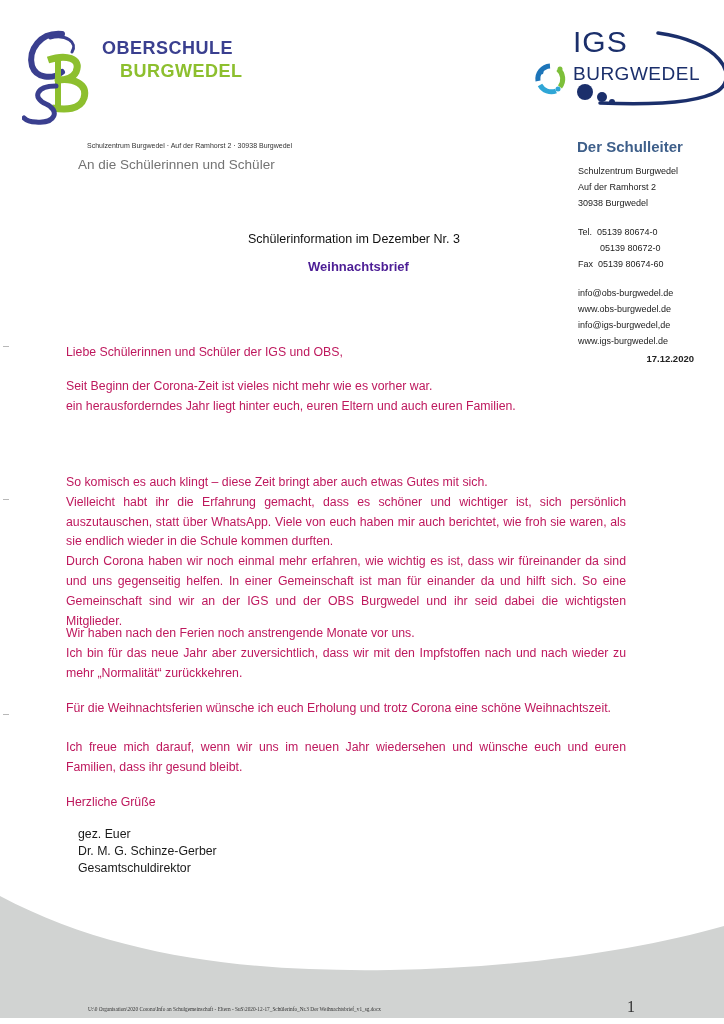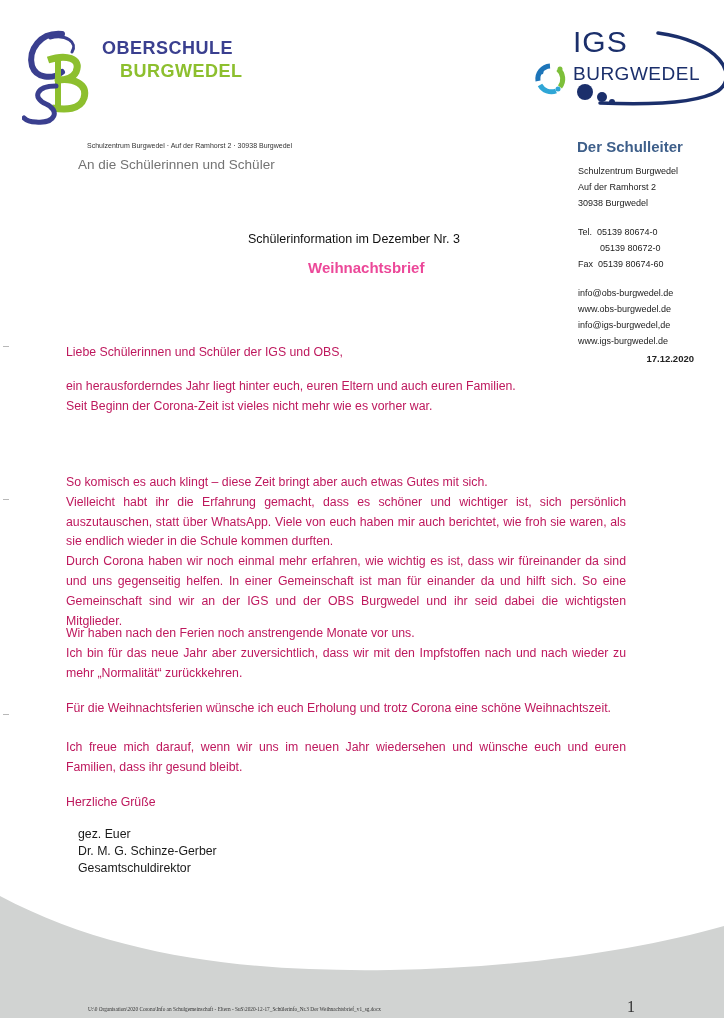--- a/index.html
+++ b/index.html
@@ -28,21 +28,21 @@
 
   .sidebar { left: 578px; top: 138px; width: 140px; font-size: 9px; color: #222; }
   .sidebar .title { font-family: Liberation Sans, sans-serif; font-weight: bold; font-size: 15px; color: #3e5f8a; margin-bottom: 8px; margin-left: -1px; white-space: nowrap; }
   .sidebar .line { line-height: 16px; height: 16px; white-space: nowrap; }
   .sidebar .gap { height: 13px; }
   .sidebar .indent { padding-left: 22px; }
   .sidebar .date { font-weight: bold; font-size: 9.5px; text-align: right; padding-right: 24px; margin-top: 4px; }
 
   .subject { left: 0; width: 724px; top: 232px; text-align: center; font-size: 12.5px; color: #111; padding-left: 0px; }
   .subject-inner { position: absolute; left: 248px; white-space: nowrap; }
-  .heading { left: 308px; top: 259px; font-weight: bold; font-size: 15px; color: #ec4899; white-space: nowrap; }
+  .heading { left: 308px; top: 259px; font-weight: bold; font-size: 13px; color: #4c1d95; white-space: nowrap; }
 
   .body-text { left: 66px; width: 560px; font-size: 12.3px; color: #be185d; line-height: 19.8px; }
   .body-text p { margin: 0; text-align: justify; }
   .body-text p.last { text-align-last: left; }
   .salutation { top: 343px; }
   .para1 { top: 377px; }
   .para2 { top: 473px; }
   .para3 { top: 624px; }
   .para4 { top: 699px; }
   .para5 { top: 738px; }
@@ -118,22 +118,22 @@
 <div class="abs subject">
   <span class="subject-inner">Schülerinformation im Dezember Nr. 3</span>
 </div>
 <div class="abs heading">Weihnachtsbrief</div>
 
 <div class="abs body-text salutation">
   <p>Liebe Schülerinnen und Schüler der IGS und OBS,</p>
 </div>
 
 <div class="abs body-text para1">
+  <p class="last">Seit Beginn der Corona-Zeit ist vieles nicht mehr wie es vorher war.</p>
   <p class="last">ein herausforderndes Jahr liegt hinter euch, euren Eltern und auch euren Familien.</p>
-  <p class="last">Seit Beginn der Corona-Zeit ist vieles nicht mehr wie es vorher war.</p>
 </div>
 
 <div class="abs body-text para2">
   <p class="last">So komisch es auch klingt – diese Zeit bringt aber auch etwas Gutes mit sich.</p>
   <p class="last">Vielleicht habt ihr die Erfahrung gemacht, dass es schöner und wichtiger ist, sich persönlich auszutauschen, statt über WhatsApp. Viele von euch haben mir auch berichtet, wie froh sie waren, als sie endlich wieder in die Schule kommen durften.</p>
   <p class="last">Durch Corona haben wir noch einmal mehr erfahren, wie wichtig es ist, dass wir füreinander da sind und uns gegenseitig helfen. In einer Gemeinschaft ist man für einander da und hilft sich. So eine Gemeinschaft sind wir an der IGS und der OBS Burgwedel und ihr seid dabei die wichtigsten Mitglieder.</p>
 </div>
 
 <div class="abs body-text para3">
   <p class="last">Wir haben nach den Ferien noch anstrengende Monate vor uns.</p>

